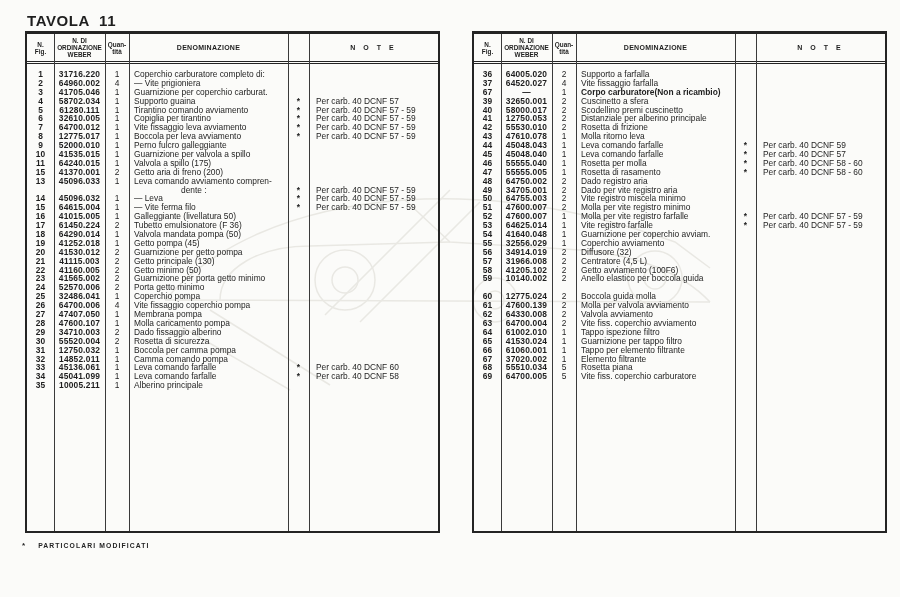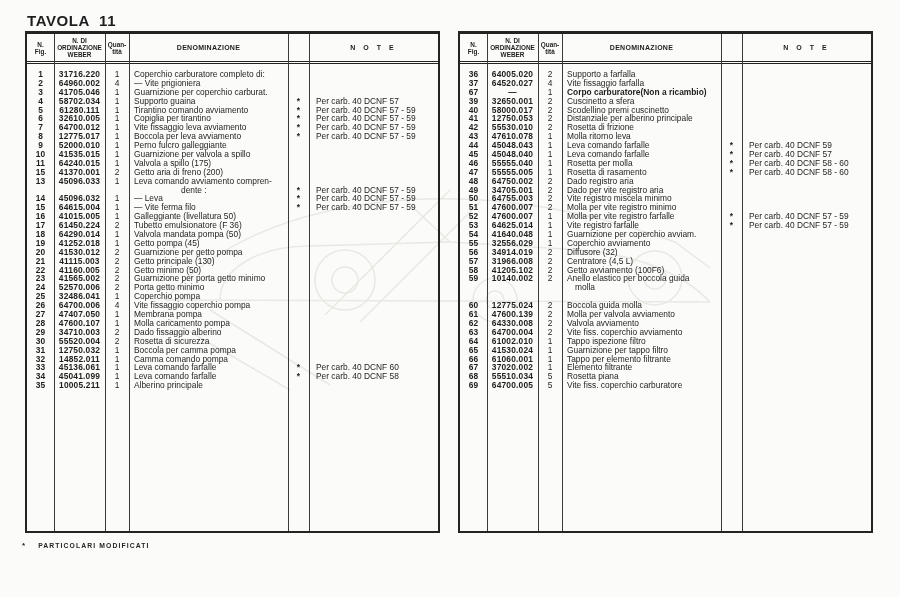--- a/index.html
+++ b/index.html
@@ -6,21 +6,21 @@
   body{font-family:"Liberation Sans", sans-serif; background:#ffffff;}
   #page{position:relative;width:900px;height:597px;background:#fbfbf9;overflow:hidden;color:#1e1e1e;}
 
   #title{position:absolute;left:27px;top:12px;font-size:15px;font-weight:bold;letter-spacing:0.6px;}
   #title .tnum{margin-left:9px;}
 
   #watermark{position:absolute;left:150px;top:150px;width:620px;height:260px;}
 
   .ptable{position:absolute;top:31px;width:415px;height:502px;border:2px solid #242424;border-top-width:3px;box-sizing:border-box;background:transparent;}
   #left-table{left:25px;}
-  #right-table{left:458px;}
+  #right-table{left:472px;}
 
   .thead{height:27px;border-bottom:3px double #242424;display:grid;grid-template-columns:27px 51px 24px 159px 21px 1fr;}
   .h{display:flex;flex-direction:column;justify-content:center;align-items:center;font-weight:bold;font-size:6.4px;line-height:7px;text-align:center;height:100%;}
   .hc-den span{font-size:7px;letter-spacing:0.3px;}
   .hc-note span{font-size:7px;letter-spacing:3px;}
 
   .tbody{padding-top:6px;}
   .line{display:grid;grid-template-columns:27px 51px 24px 159px 21px 1fr;height:8.9px;line-height:9px;font-size:8.4px;}
   .cell{white-space:nowrap;overflow:visible;}
   .c-fig{text-align:center;font-weight:bold;}
@@ -603,28 +603,20 @@
     <div class="cell c-web">10140.002</div>
     <div class="cell c-qty">2</div>
     <div class="cell c-den">Anello elastico per boccola guida</div>
     <div class="cell c-star"></div>
     <div class="cell c-note"></div>
   </div>
         <div class="line">
     <div class="cell c-fig"></div>
     <div class="cell c-web"></div>
     <div class="cell c-qty"></div>
-    <div class="cell c-den ind1">molla</div>
-    <div class="cell c-star"></div>
-    <div class="cell c-note"></div>
-  </div>
-        <div class="line">
-    <div class="cell c-fig"></div>
-    <div class="cell c-web"></div>
-    <div class="cell c-qty"></div>
     <div class="cell c-den"></div>
     <div class="cell c-star"></div>
     <div class="cell c-note"></div>
   </div>
         <div class="line">
     <div class="cell c-fig">60</div>
     <div class="cell c-web">12775.024</div>
     <div class="cell c-qty">2</div>
     <div class="cell c-den">Boccola guida molla</div>
     <div class="cell c-star"></div>

